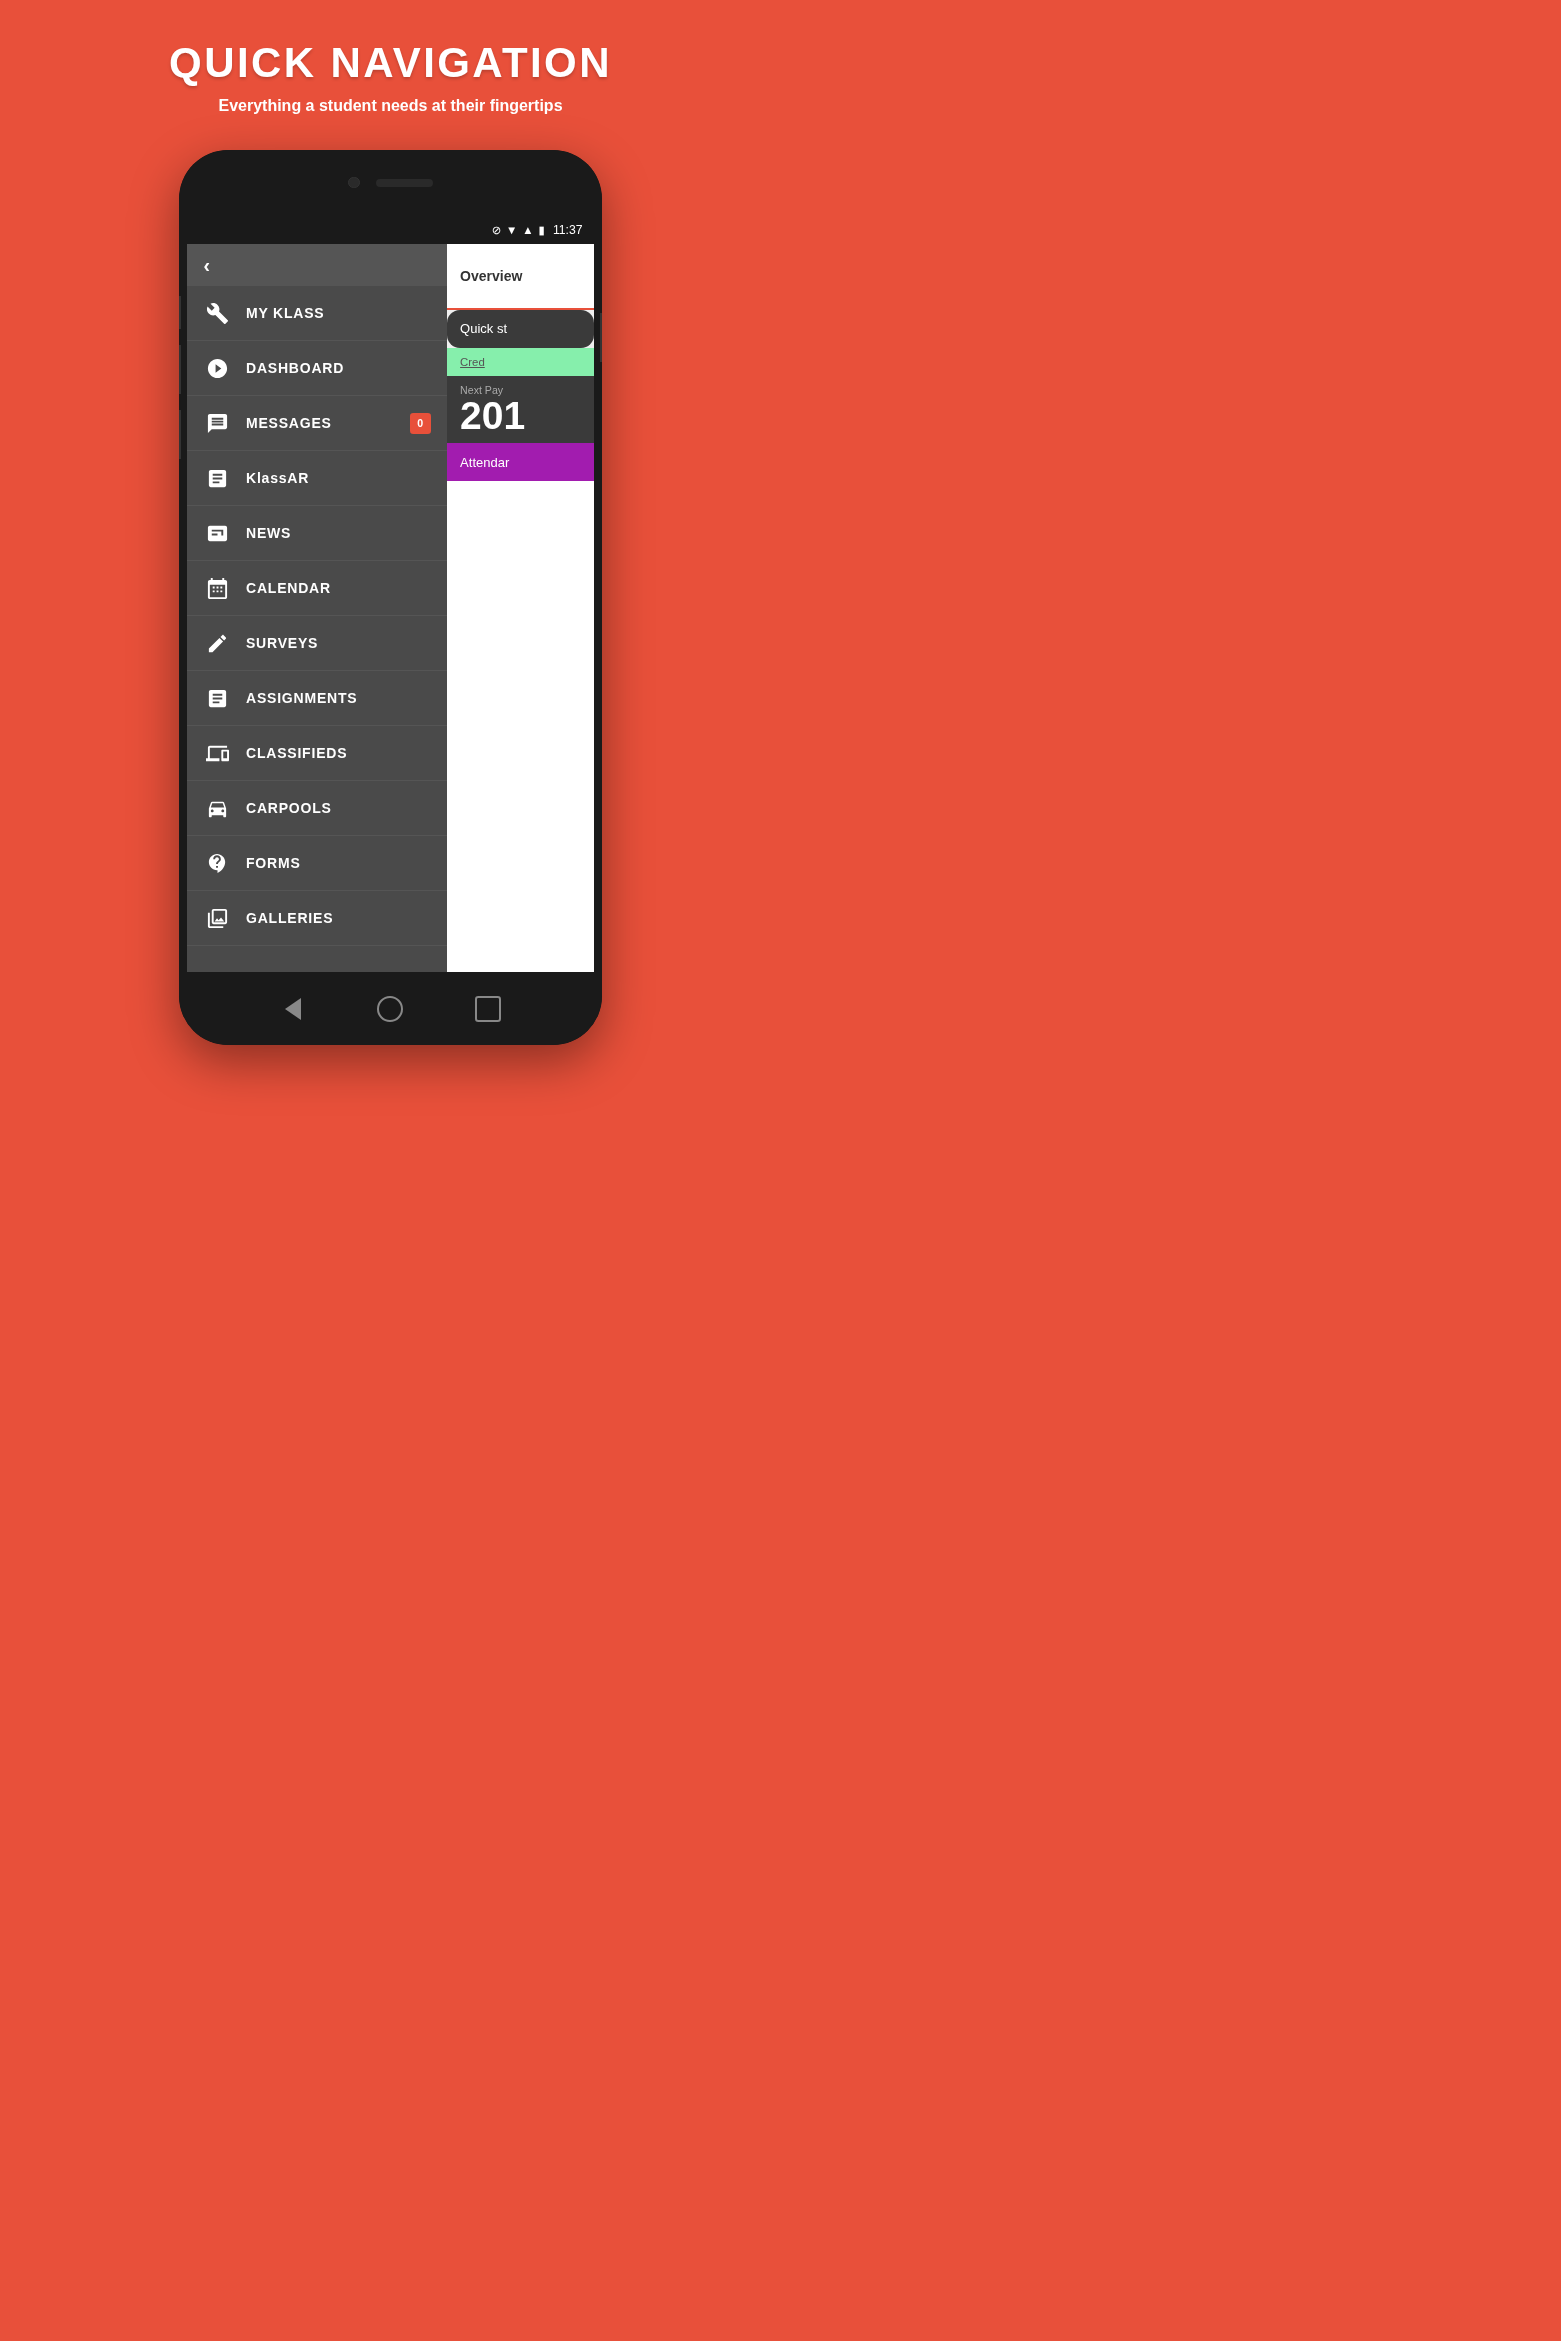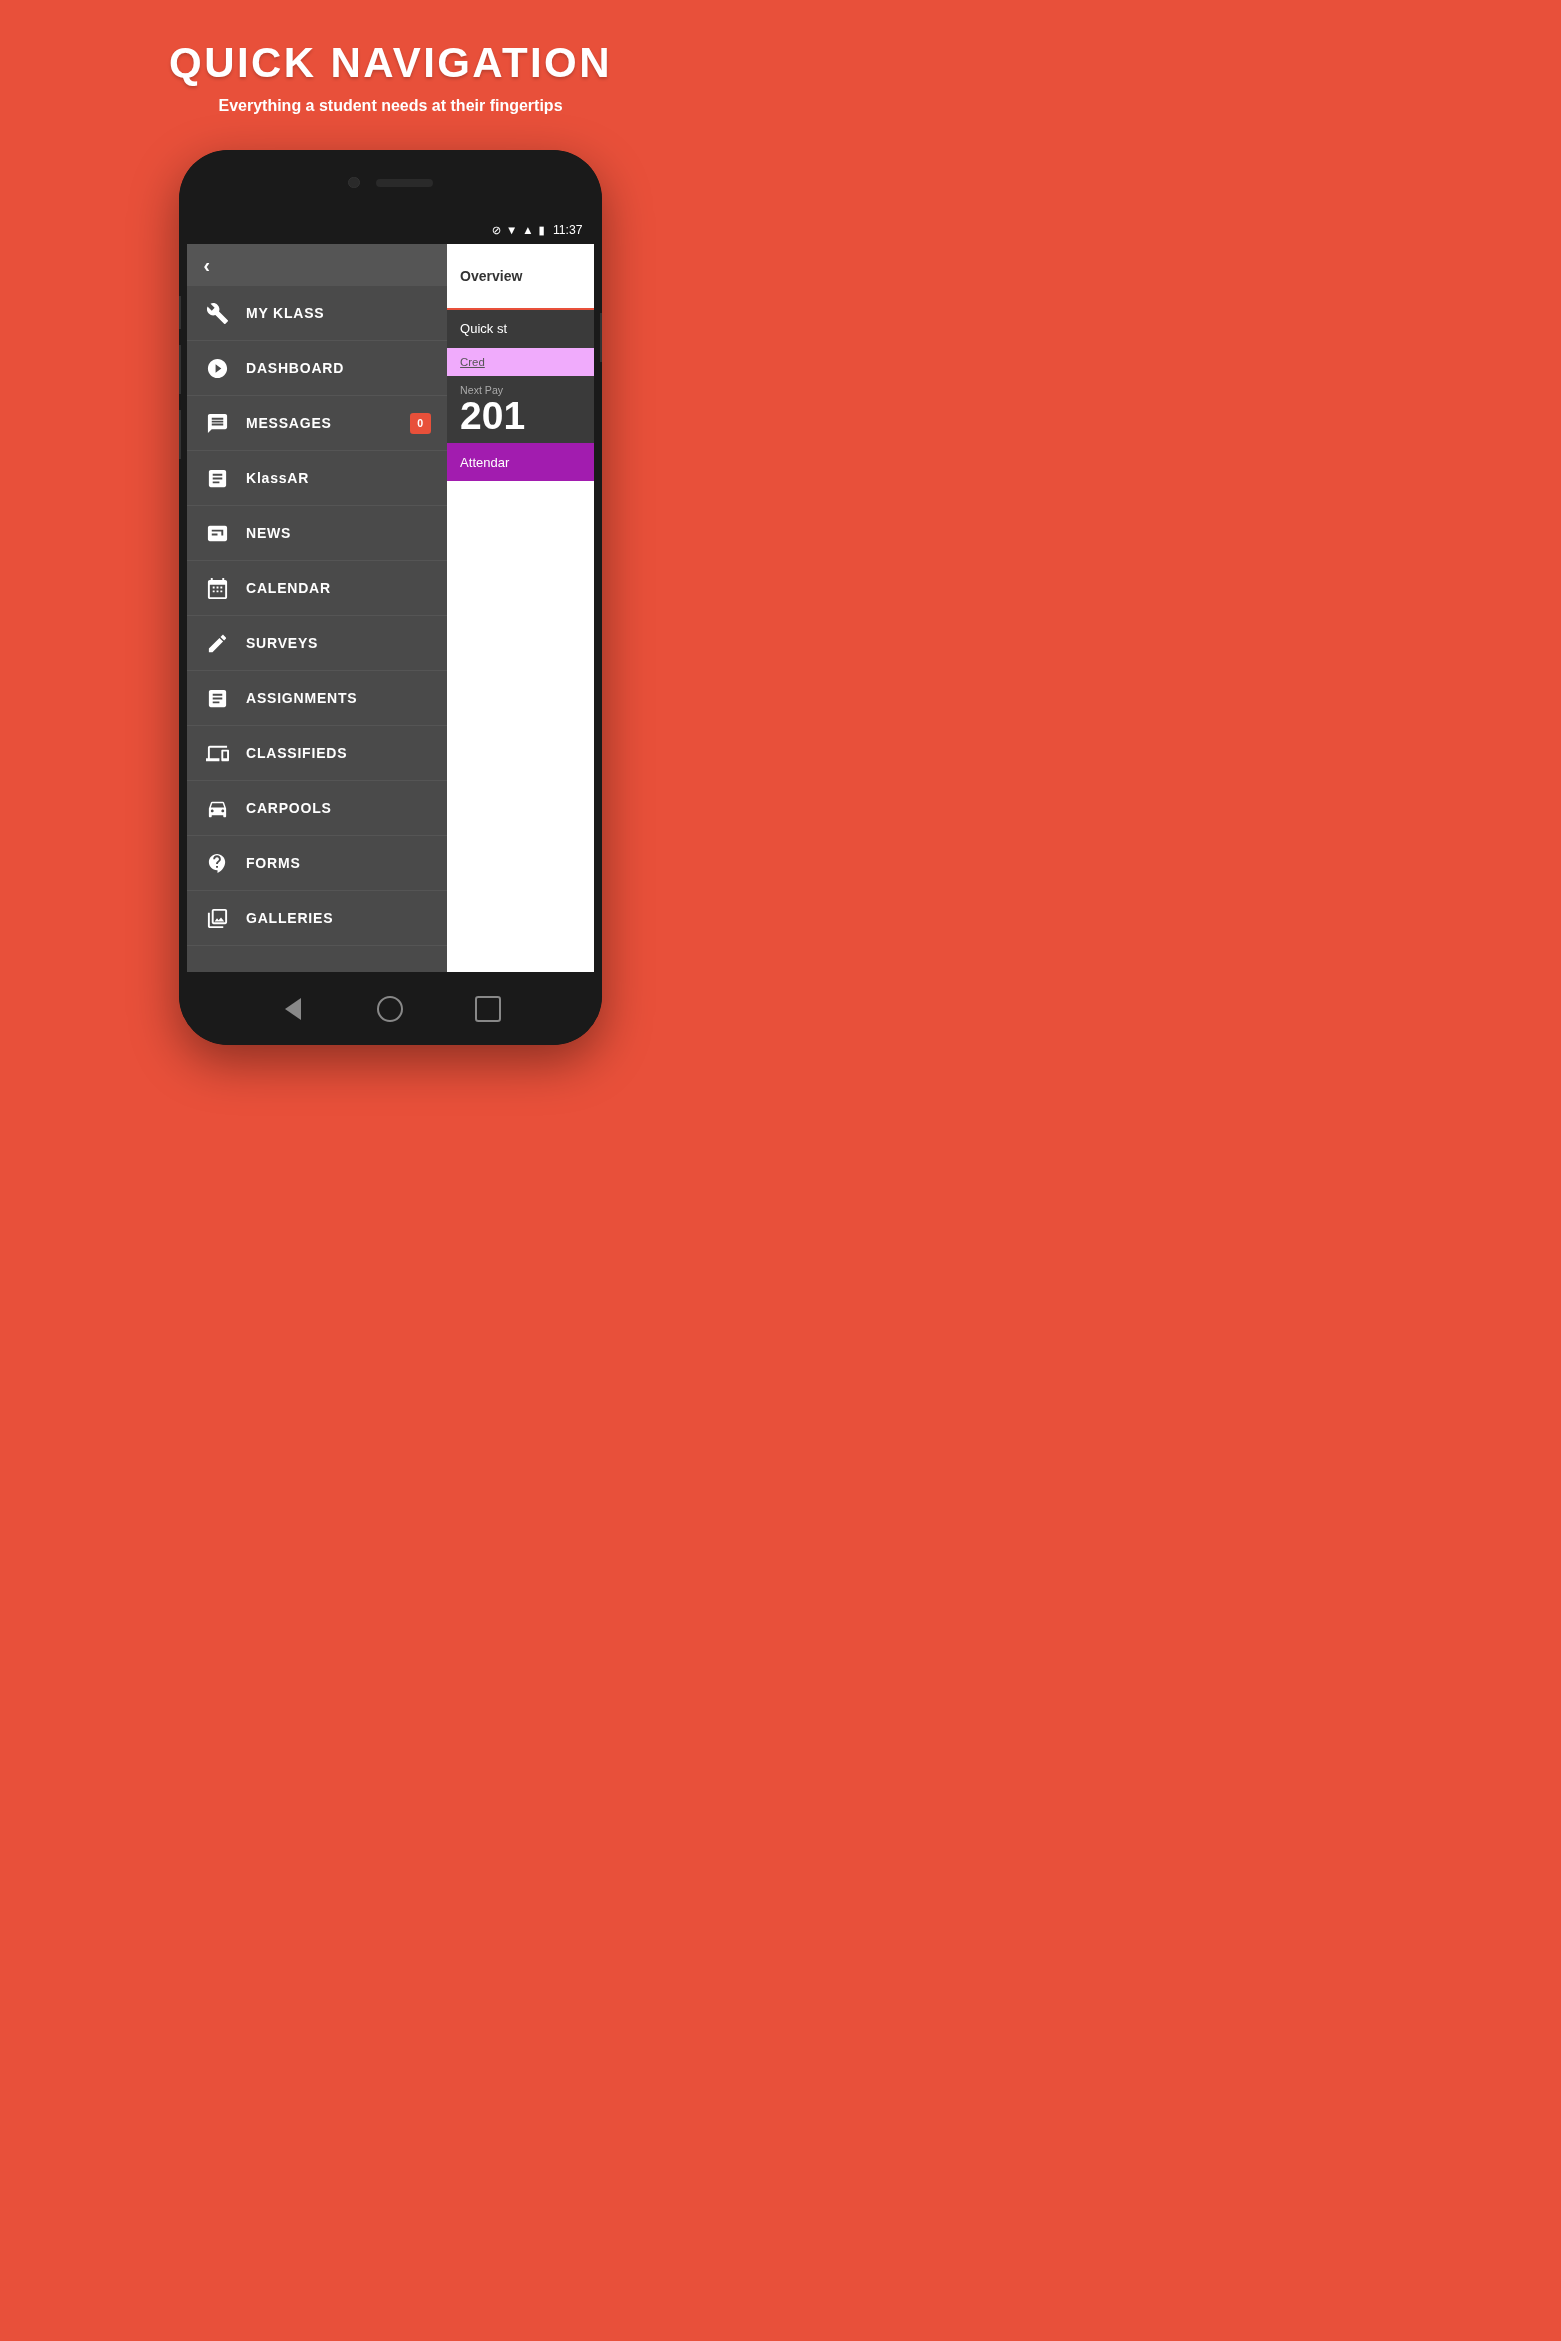--- a/index.html
+++ b/index.html
@@ -301,24 +301,25 @@
       font-weight: 600;
       color: #333;
     }
 
     .quick-start-box {
       background: #3a3a3a;
       color: white;
       padding: 11.4px 13px;
       font-size: 13px;
       margin: 0;
+      border-radius: 13px;
     }
 
     .credit-section {
-      background: #f0abfc;
+      background: #86efac;
       padding: 8.1px 13px;
       font-size: 11.4px;
       color: #555;
       text-decoration: underline;
     }
 
     .next-pay-section {
       background: #3a3a3a;
       padding: 8.1px 13px;
     }

